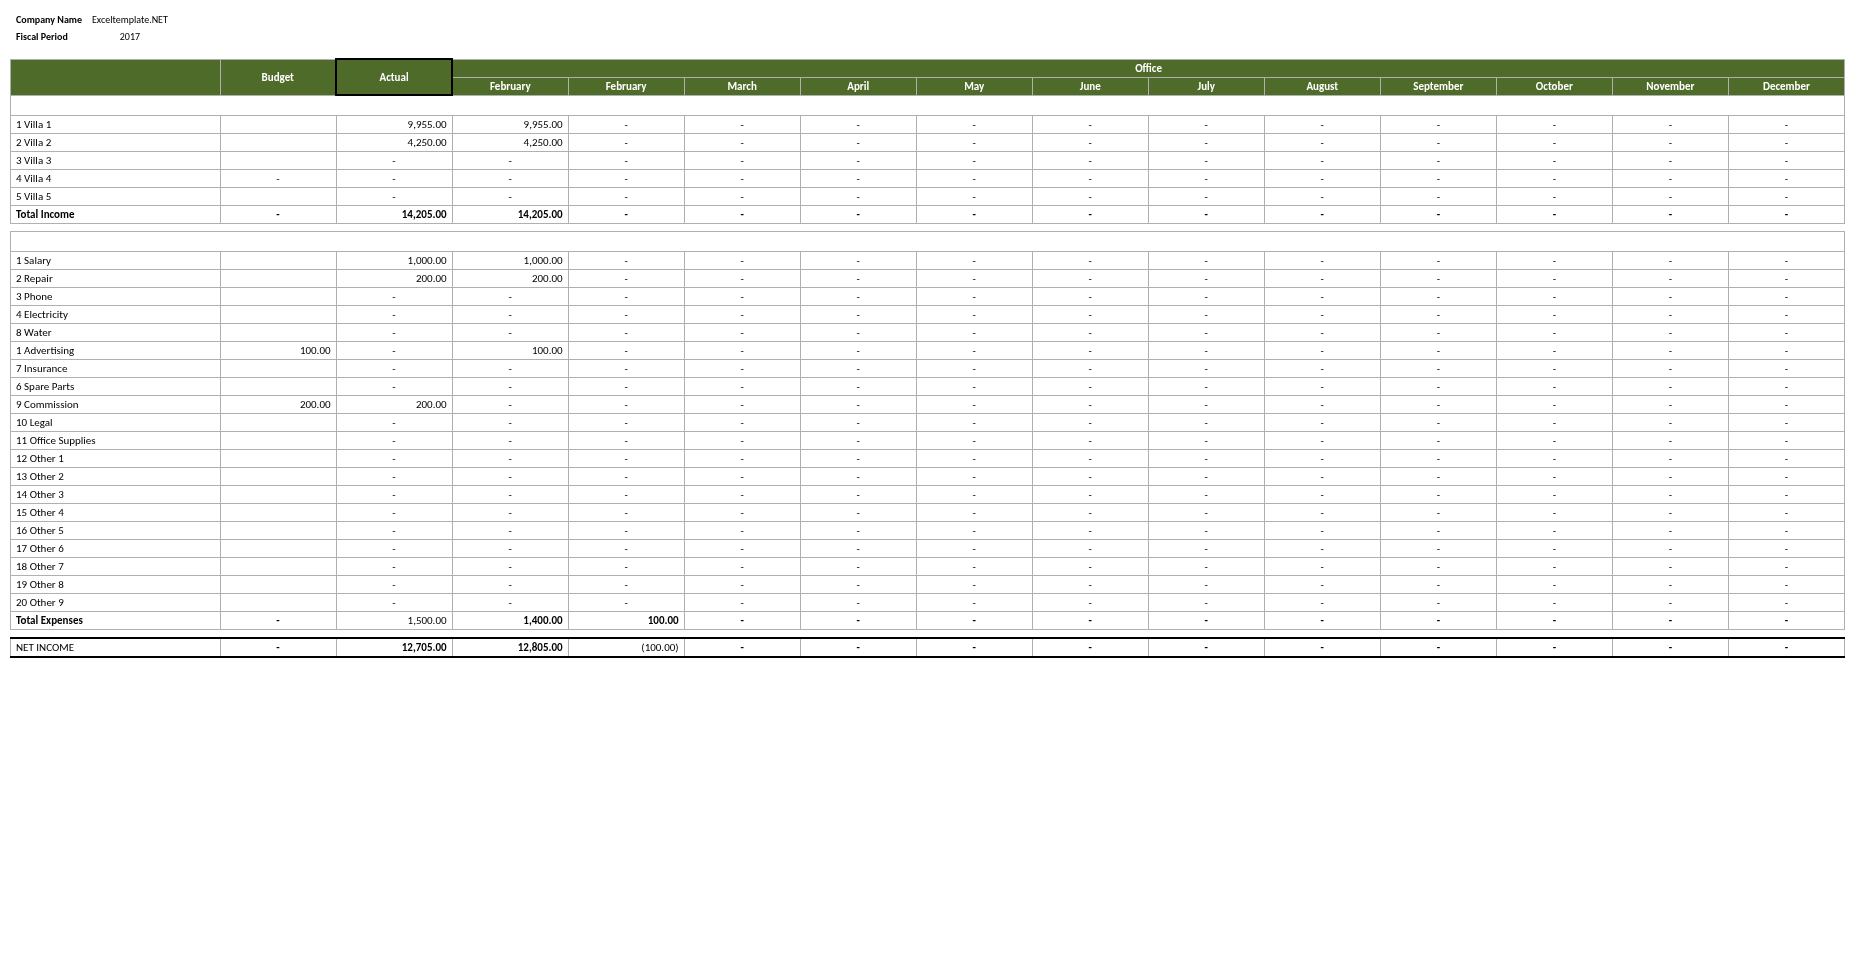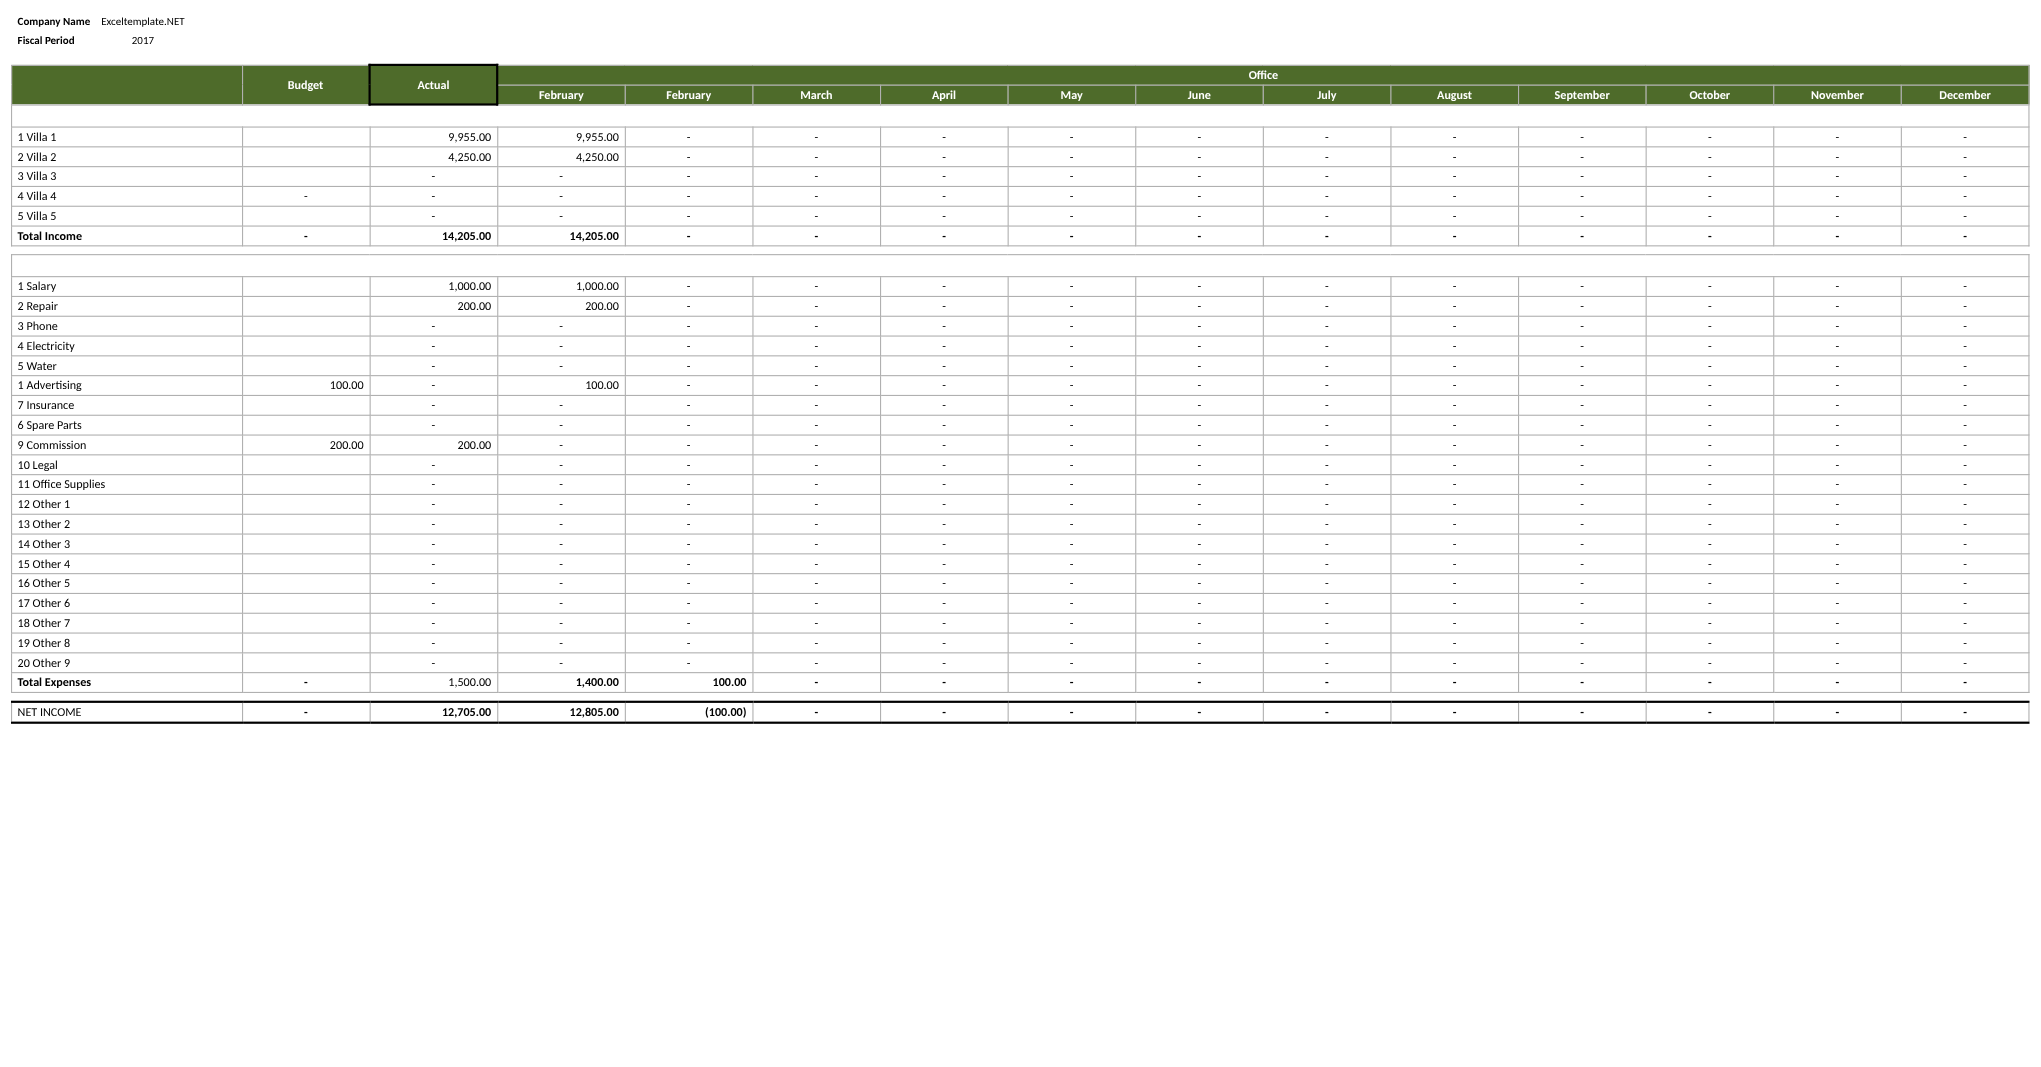--- a/index.html
+++ b/index.html
@@ -303,21 +303,21 @@
         <td class="num-right" style="text-align: center;">-</td>
         <td class="num-right" style="text-align: center;">-</td>
         <td class="num-right" style="text-align: center;">-</td>
         <td class="num-right" style="text-align: center;">-</td>
         <td class="num-right" style="text-align: center;">-</td>
         <td class="num-right" style="text-align: center;">-</td>
         <td class="num-right" style="text-align: center;">-</td>
         <td class="num-right" style="text-align: center;">-</td>
       </tr>
       <tr>
-        <td class="col-label">5 Water</td>
+        <td class="col-label">8 Water</td>
         <td class="num-right"></td>
         <td class="num-right" style="text-align: center;">-</td>
         <td class="num-right" style="text-align: center;">-</td>
         <td class="num-right" style="text-align: center;">-</td>
         <td class="num-right" style="text-align: center;">-</td>
         <td class="num-right" style="text-align: center;">-</td>
         <td class="num-right" style="text-align: center;">-</td>
         <td class="num-right" style="text-align: center;">-</td>
         <td class="num-right" style="text-align: center;">-</td>
         <td class="num-right" style="text-align: center;">-</td>
@@ -599,21 +599,21 @@
         <td class="num-right" style="text-align: center; font-weight: bold;">-</td>
       </tr>
       <tr class="separator-row">
         <td colspan="15"></td>
       </tr>
       <tr class="net-income-row">
         <td class="col-label" style="font-weight: normal;">NET INCOME</td>
         <td class="num-right" style="text-align: center; font-weight: bold;">-</td>
         <td class="num-right" style="font-weight: bold;">12,705.00</td>
         <td class="num-right" style="font-weight: bold;">12,805.00</td>
-        <td class="num-right" style="font-weight: bold; margin-left: 44px;">(100.00)</td>
+        <td class="num-right" style="font-weight: normal; margin-left: 44px;">(100.00)</td>
         <td class="num-right" style="text-align: center; font-weight: bold;">-</td>
         <td class="num-right" style="text-align: center; font-weight: bold;">-</td>
         <td class="num-right" style="text-align: center; font-weight: bold;">-</td>
         <td class="num-right" style="text-align: center; font-weight: bold;">-</td>
         <td class="num-right" style="text-align: center; font-weight: bold;">-</td>
         <td class="num-right" style="text-align: center; font-weight: bold;">-</td>
         <td class="num-right" style="text-align: center; font-weight: bold;">-</td>
         <td class="num-right" style="text-align: center; font-weight: bold;">-</td>
         <td class="num-right" style="text-align: center; font-weight: bold;">-</td>
         <td class="num-right" style="text-align: center; font-weight: bold;">-</td>

